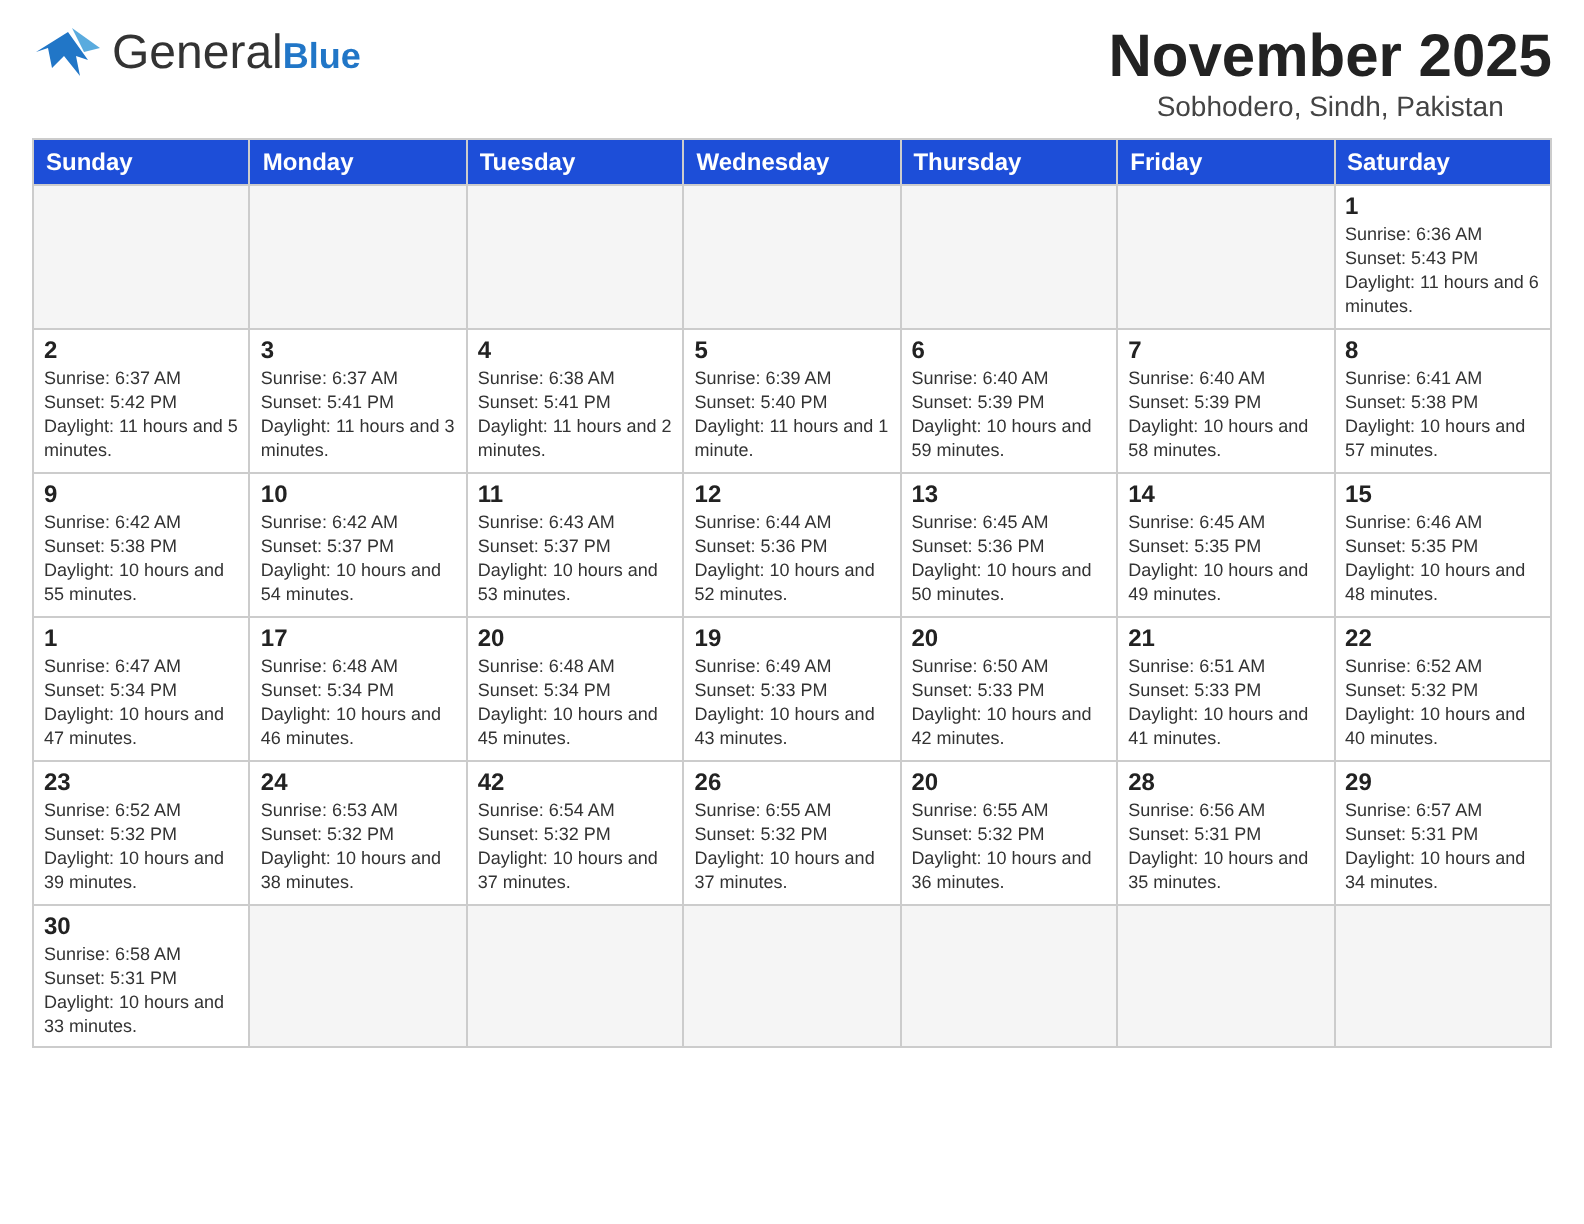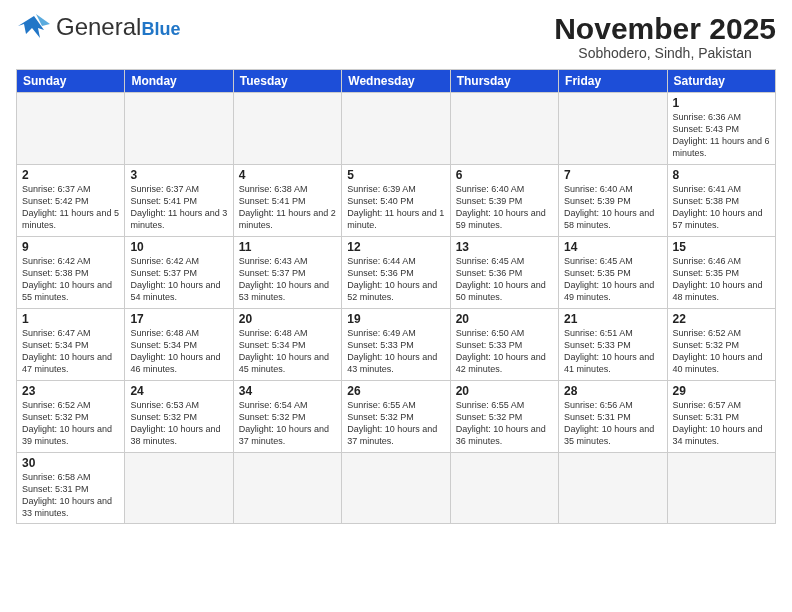--- a/index.html
+++ b/index.html
@@ -224,21 +224,21 @@
         <tr>
           <td>
             <div class="day-number">23</div>
             <div class="day-info">Sunrise: 6:52 AM<br>Sunset: 5:32 PM<br>Daylight: 10 hours and 39 minutes.</div>
           </td>
           <td>
             <div class="day-number">24</div>
             <div class="day-info">Sunrise: 6:53 AM<br>Sunset: 5:32 PM<br>Daylight: 10 hours and 38 minutes.</div>
           </td>
           <td>
-            <div class="day-number">34</div>
+            <div class="day-number">42</div>
             <div class="day-info">Sunrise: 6:54 AM<br>Sunset: 5:32 PM<br>Daylight: 10 hours and 37 minutes.</div>
           </td>
           <td>
             <div class="day-number">26</div>
             <div class="day-info">Sunrise: 6:55 AM<br>Sunset: 5:32 PM<br>Daylight: 10 hours and 37 minutes.</div>
           </td>
           <td>
             <div class="day-number">20</div>
             <div class="day-info">Sunrise: 6:55 AM<br>Sunset: 5:32 PM<br>Daylight: 10 hours and 36 minutes.</div>
           </td>

